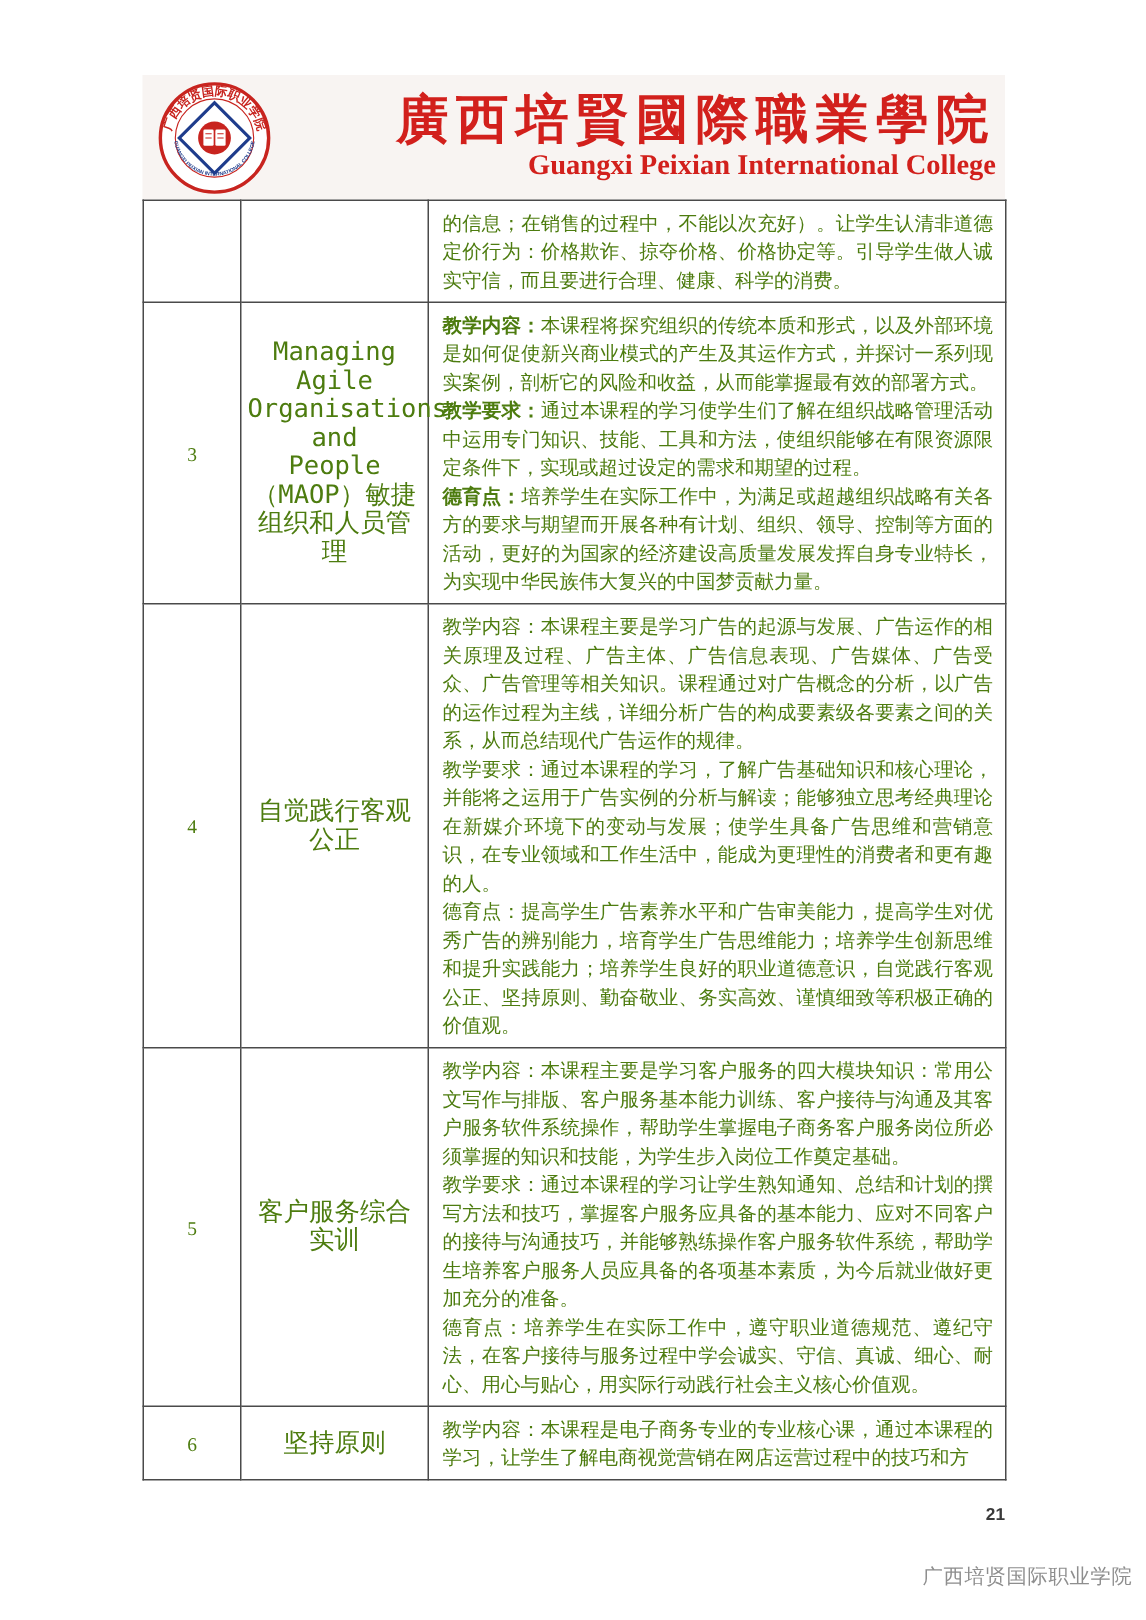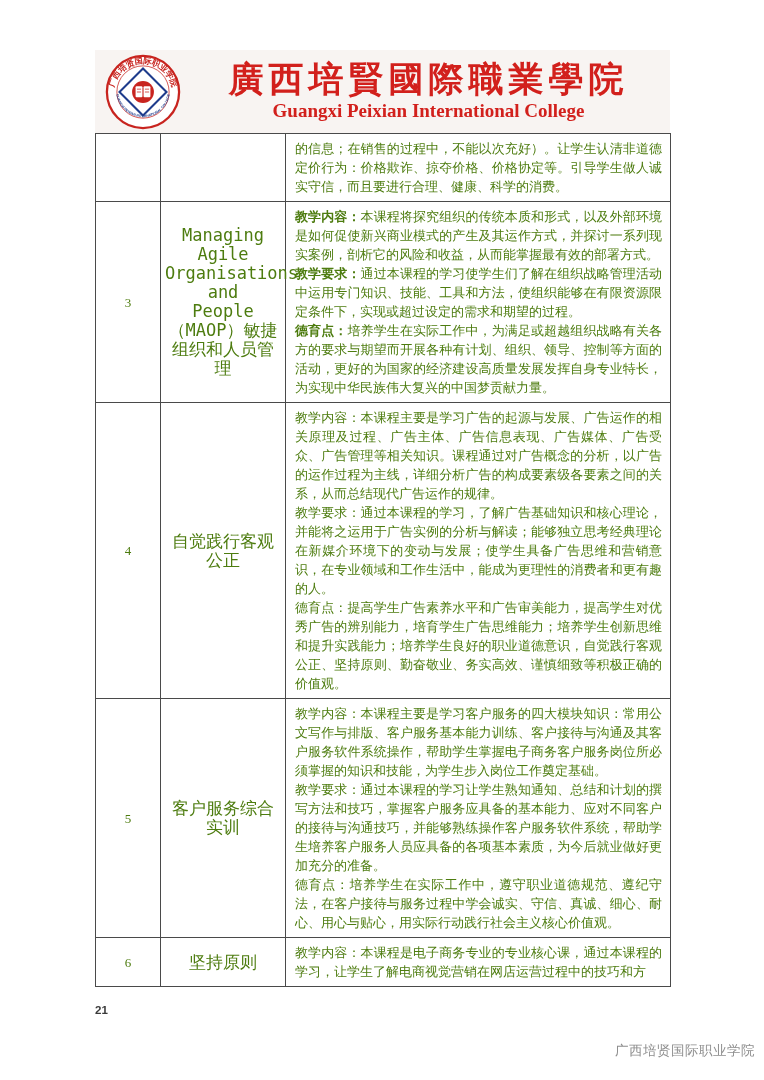--- a/index.html
+++ b/index.html
@@ -9,21 +9,21 @@
     overflow:hidden;
   }
   .content{position:absolute;left:95px;top:50px;width:575px;}
 
   
   .header{
     background:#f8f4f2;height:83px;display:flex;align-items:center;
     box-sizing:border-box;padding:4px 6px 4px 10px;gap:12px;
   }
   .seal{width:76px;height:76px;flex:0 0 auto;}
-  .titles{flex:1;text-align:center;line-height:1.05;}
+  .titles{flex:1;text-align:right;line-height:1.05;}
   .title-zh{
     font-size:35px;font-weight:bold;color:#d2201c;letter-spacing:5px;
     font-family:"Liberation Serif",serif;white-space:nowrap;
   }
   .title-en{
     font-size:19px;font-weight:bold;color:#d2201c;margin-top:2px;
     font-family:"Liberation Serif",serif;white-space:nowrap;
   }
 
   
@@ -39,21 +39,21 @@
     width:125px;text-align:center;white-space:pre-line;
     font-family:"DejaVu Sans Mono","Liberation Serif",serif;font-size:17px;
     padding:2px 4px;
   }
   td.col-desc{width:385px;vertical-align:top;padding:5px 8px 5px 9px;}
   p.desc-par{margin:0;text-align:justify;}
   .plabel-bold{font-weight:bold;}
 
   
   .page-number{
-    position:absolute;left:95px;top:1004px;width:575px;text-align:left;
+    position:absolute;left:95px;top:1004px;width:575px;text-align:right;
     font-family:"Liberation Sans",sans-serif;font-size:11.5px;font-weight:bold;
     color:#3a3a3a;
   }
   .watermark{
     position:absolute;right:9px;top:1042px;font-size:13.5px;color:#8e8e8e;
     font-family:"Liberation Serif",serif;letter-spacing:0.5px;
   }
 </style>
 </head>
 <body>

